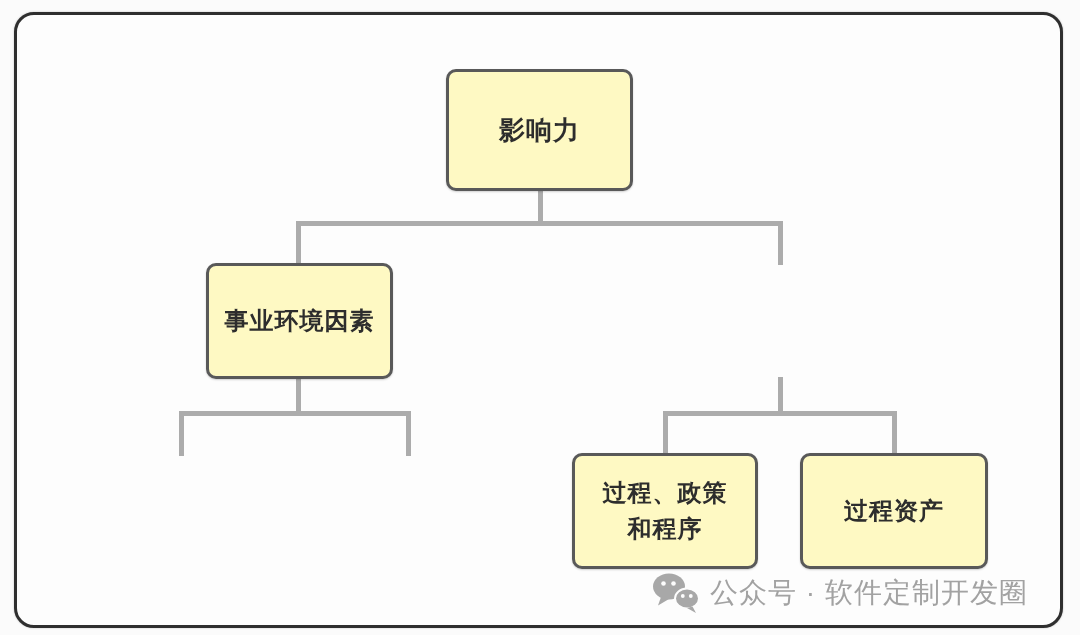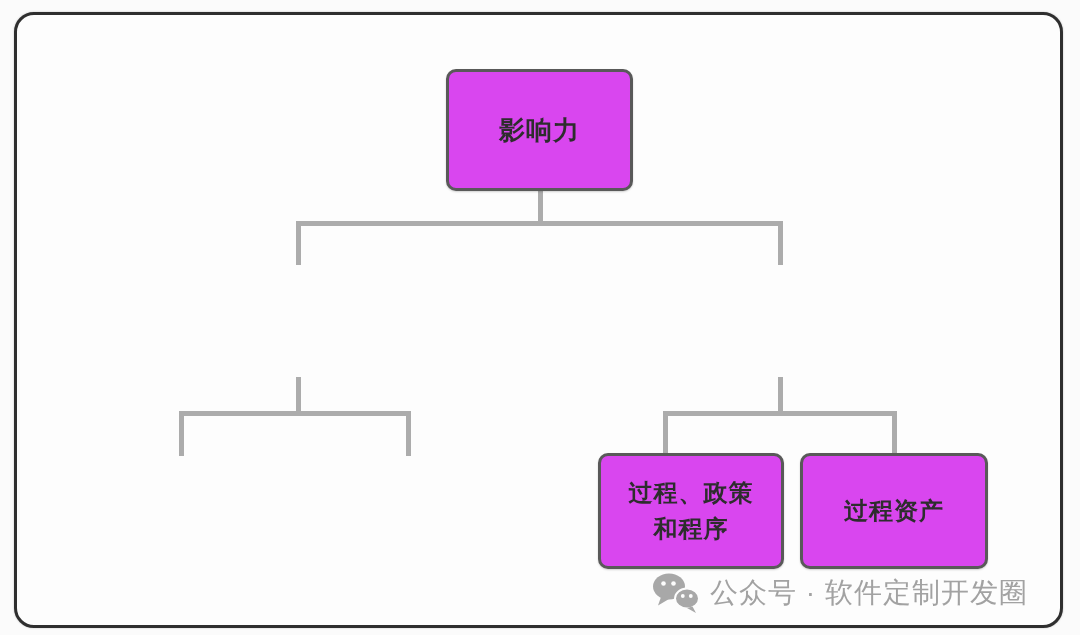--- a/index.html
+++ b/index.html
@@ -17,21 +17,21 @@
     top: 12px;
     width: 1043px;
     height: 610px;
     background: #fdfdfd;
     border: 3px solid #2f2f2f;
     border-radius: 20px;
     box-shadow: 0 0 2px rgba(0,0,0,0.25);
   }
   .node {
     position: absolute;
-    background: #d946ef;
+    background: #fef9c3;
     border: 3px solid #595959;
     border-radius: 10px;
     box-shadow: 0 1px 2px rgba(0,0,0,0.18);
     display: flex;
     align-items: center;
     justify-content: center;
     text-align: center;
     font-size: 24px;
     font-weight: 600;
     letter-spacing: 1px;
@@ -74,25 +74,26 @@
   <div class="conn" style="left:162px; top:396px; width:5px; height:45px;"></div>
   <div class="conn" style="left:389px; top:396px; width:5px; height:45px;"></div>
 
   <div class="conn" style="left:761px; top:362px; width:5px; height:39px;"></div>
   <div class="conn" style="left:646px; top:396px; width:234px; height:5px;"></div>
   <div class="conn" style="left:646px; top:396px; width:5px; height:45px;"></div>
   <div class="conn" style="left:875px; top:396px; width:5px; height:45px;"></div>
 
   <div class="node root" style="left:429px; top:54px; width:181px; height:116px;">影响力</div>
 
+  <div class="node" style="left:189px; top:248px; width:181px; height:110px;">事业环境因素</div>
 
 
 
 
-  <div class="node" style="left:555px; top:438px; width:180px; height:110px;margin-left:26px;">过程、政策
+  <div class="node" style="left:555px; top:438px; width:180px; height:110px;">过程、政策
 和程序</div>
 
   <div class="node" style="left:783px; top:438px; width:182px; height:110px;">过程资产</div>
 
 </div>
 
 <div class="watermark">
   <span>
     <svg width="48" height="42" viewBox="0 0 48 42">
       <g fill="#a8a8a8">

